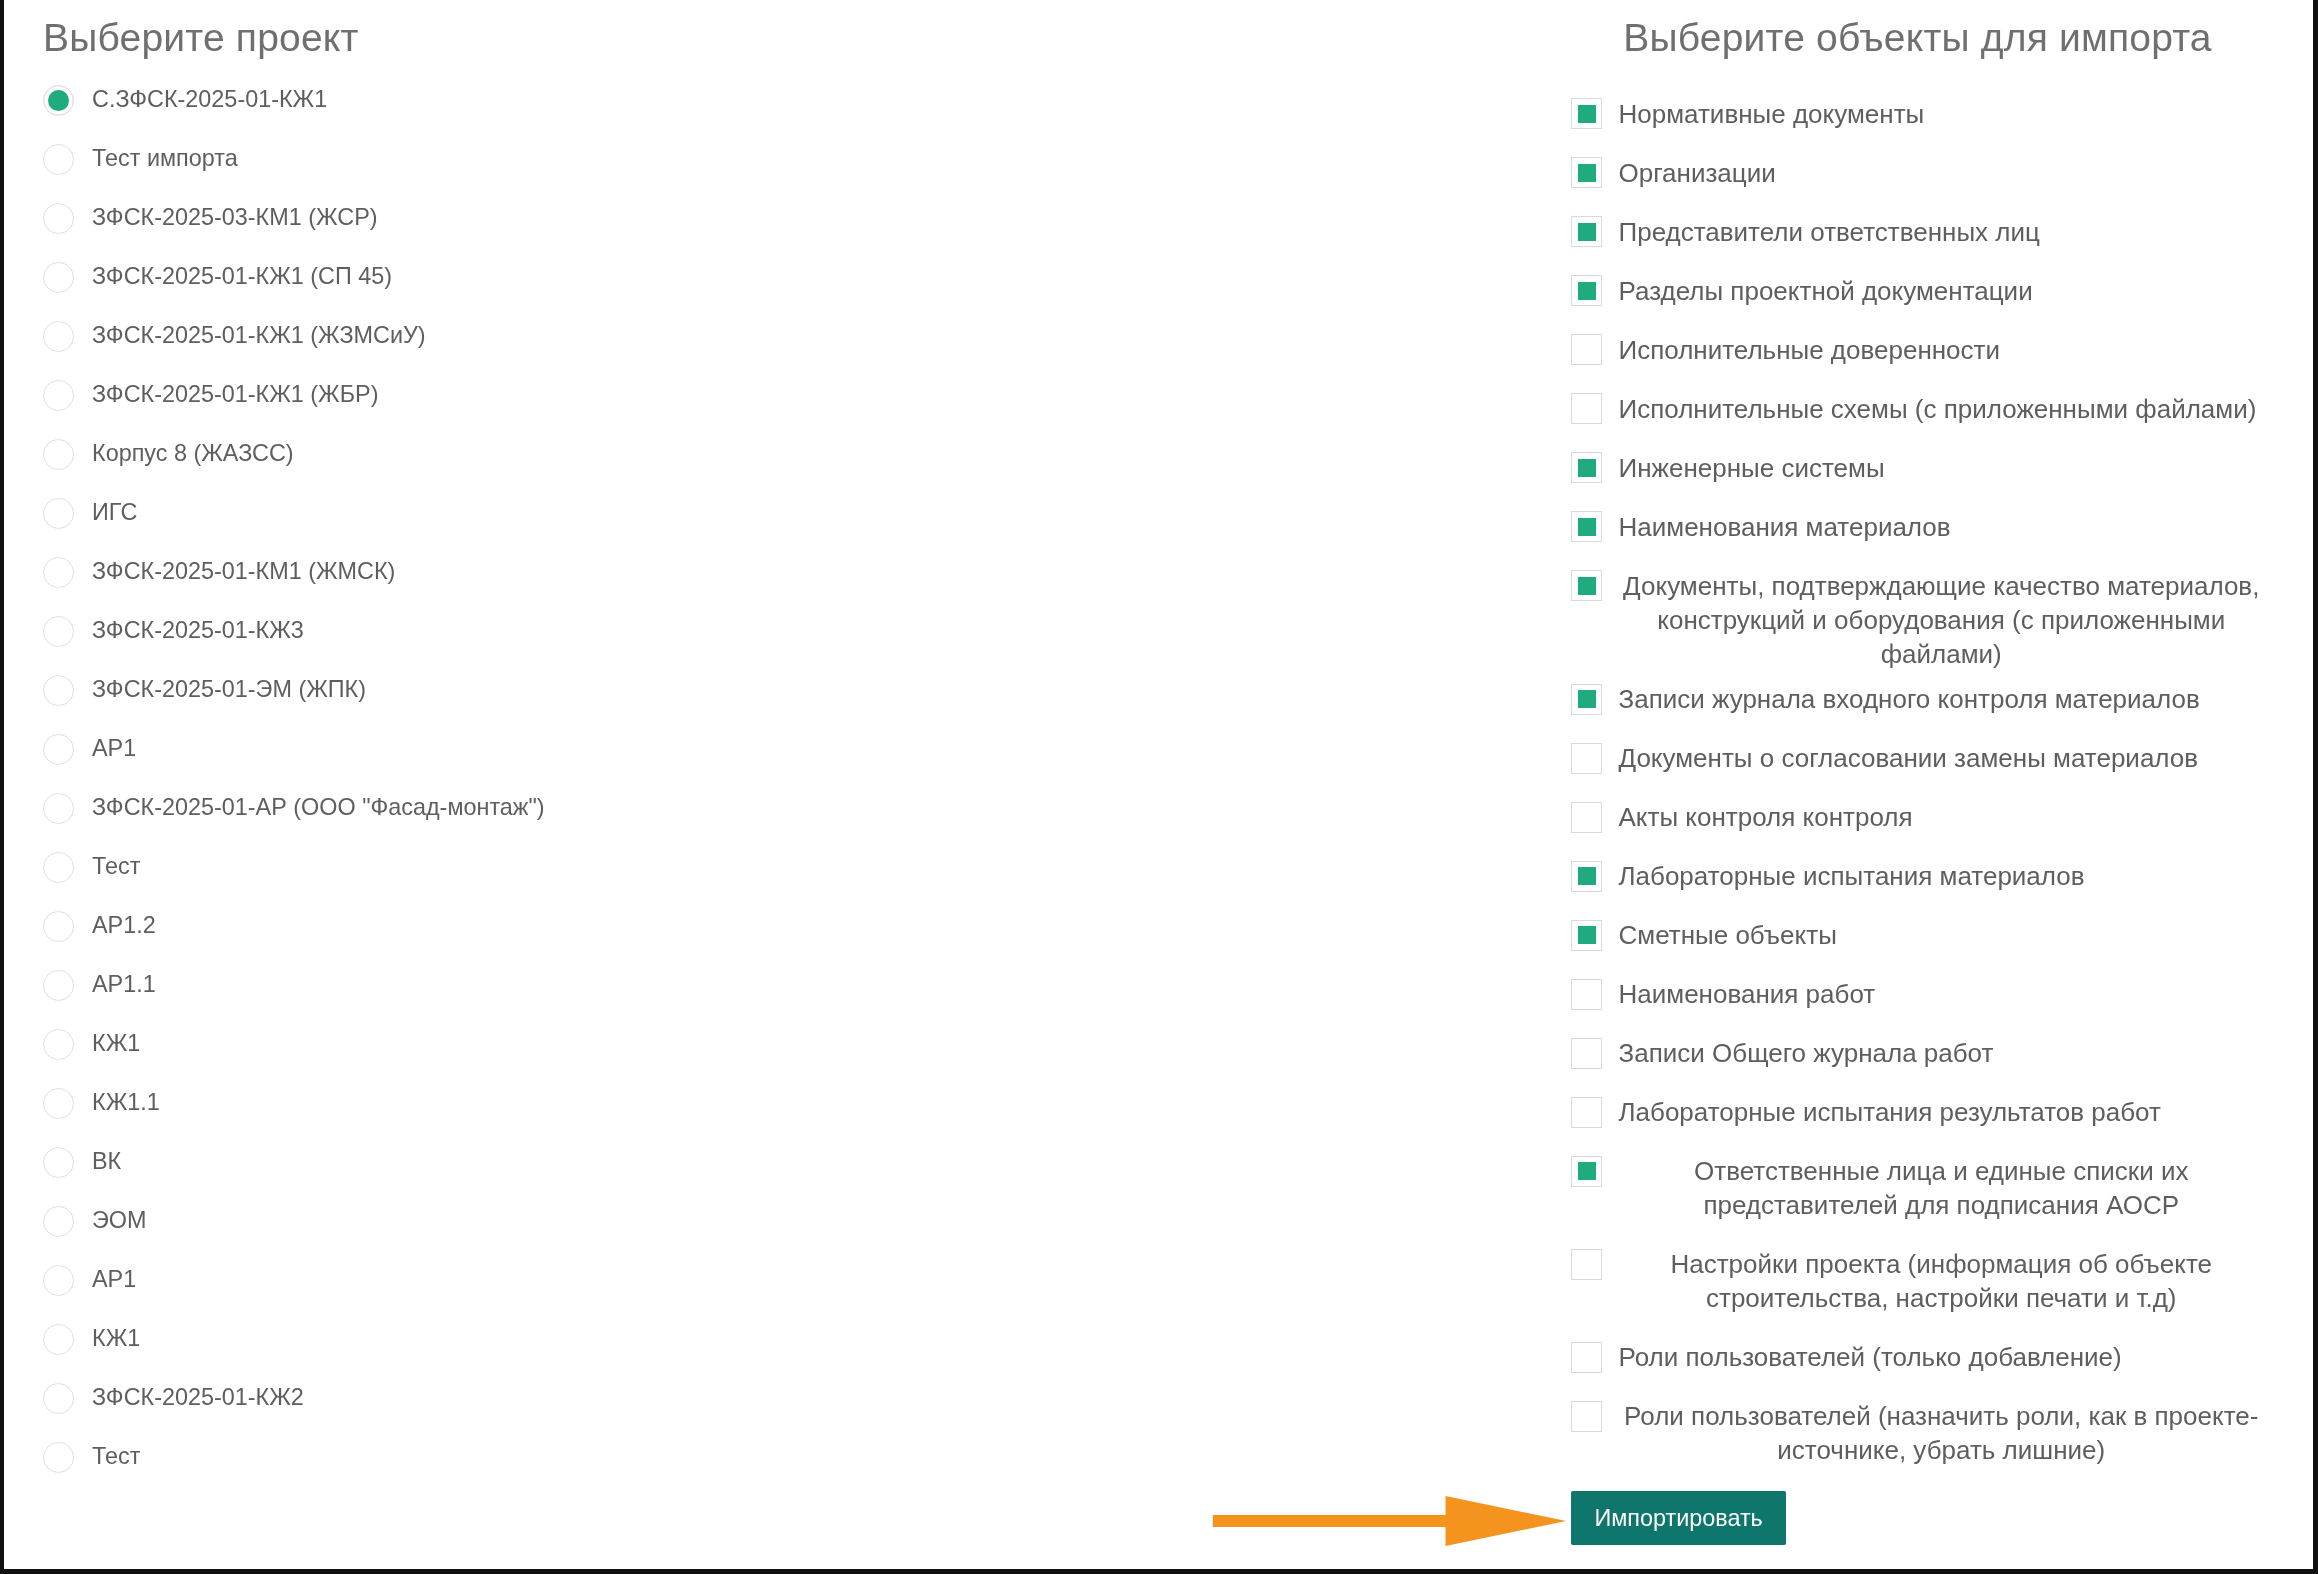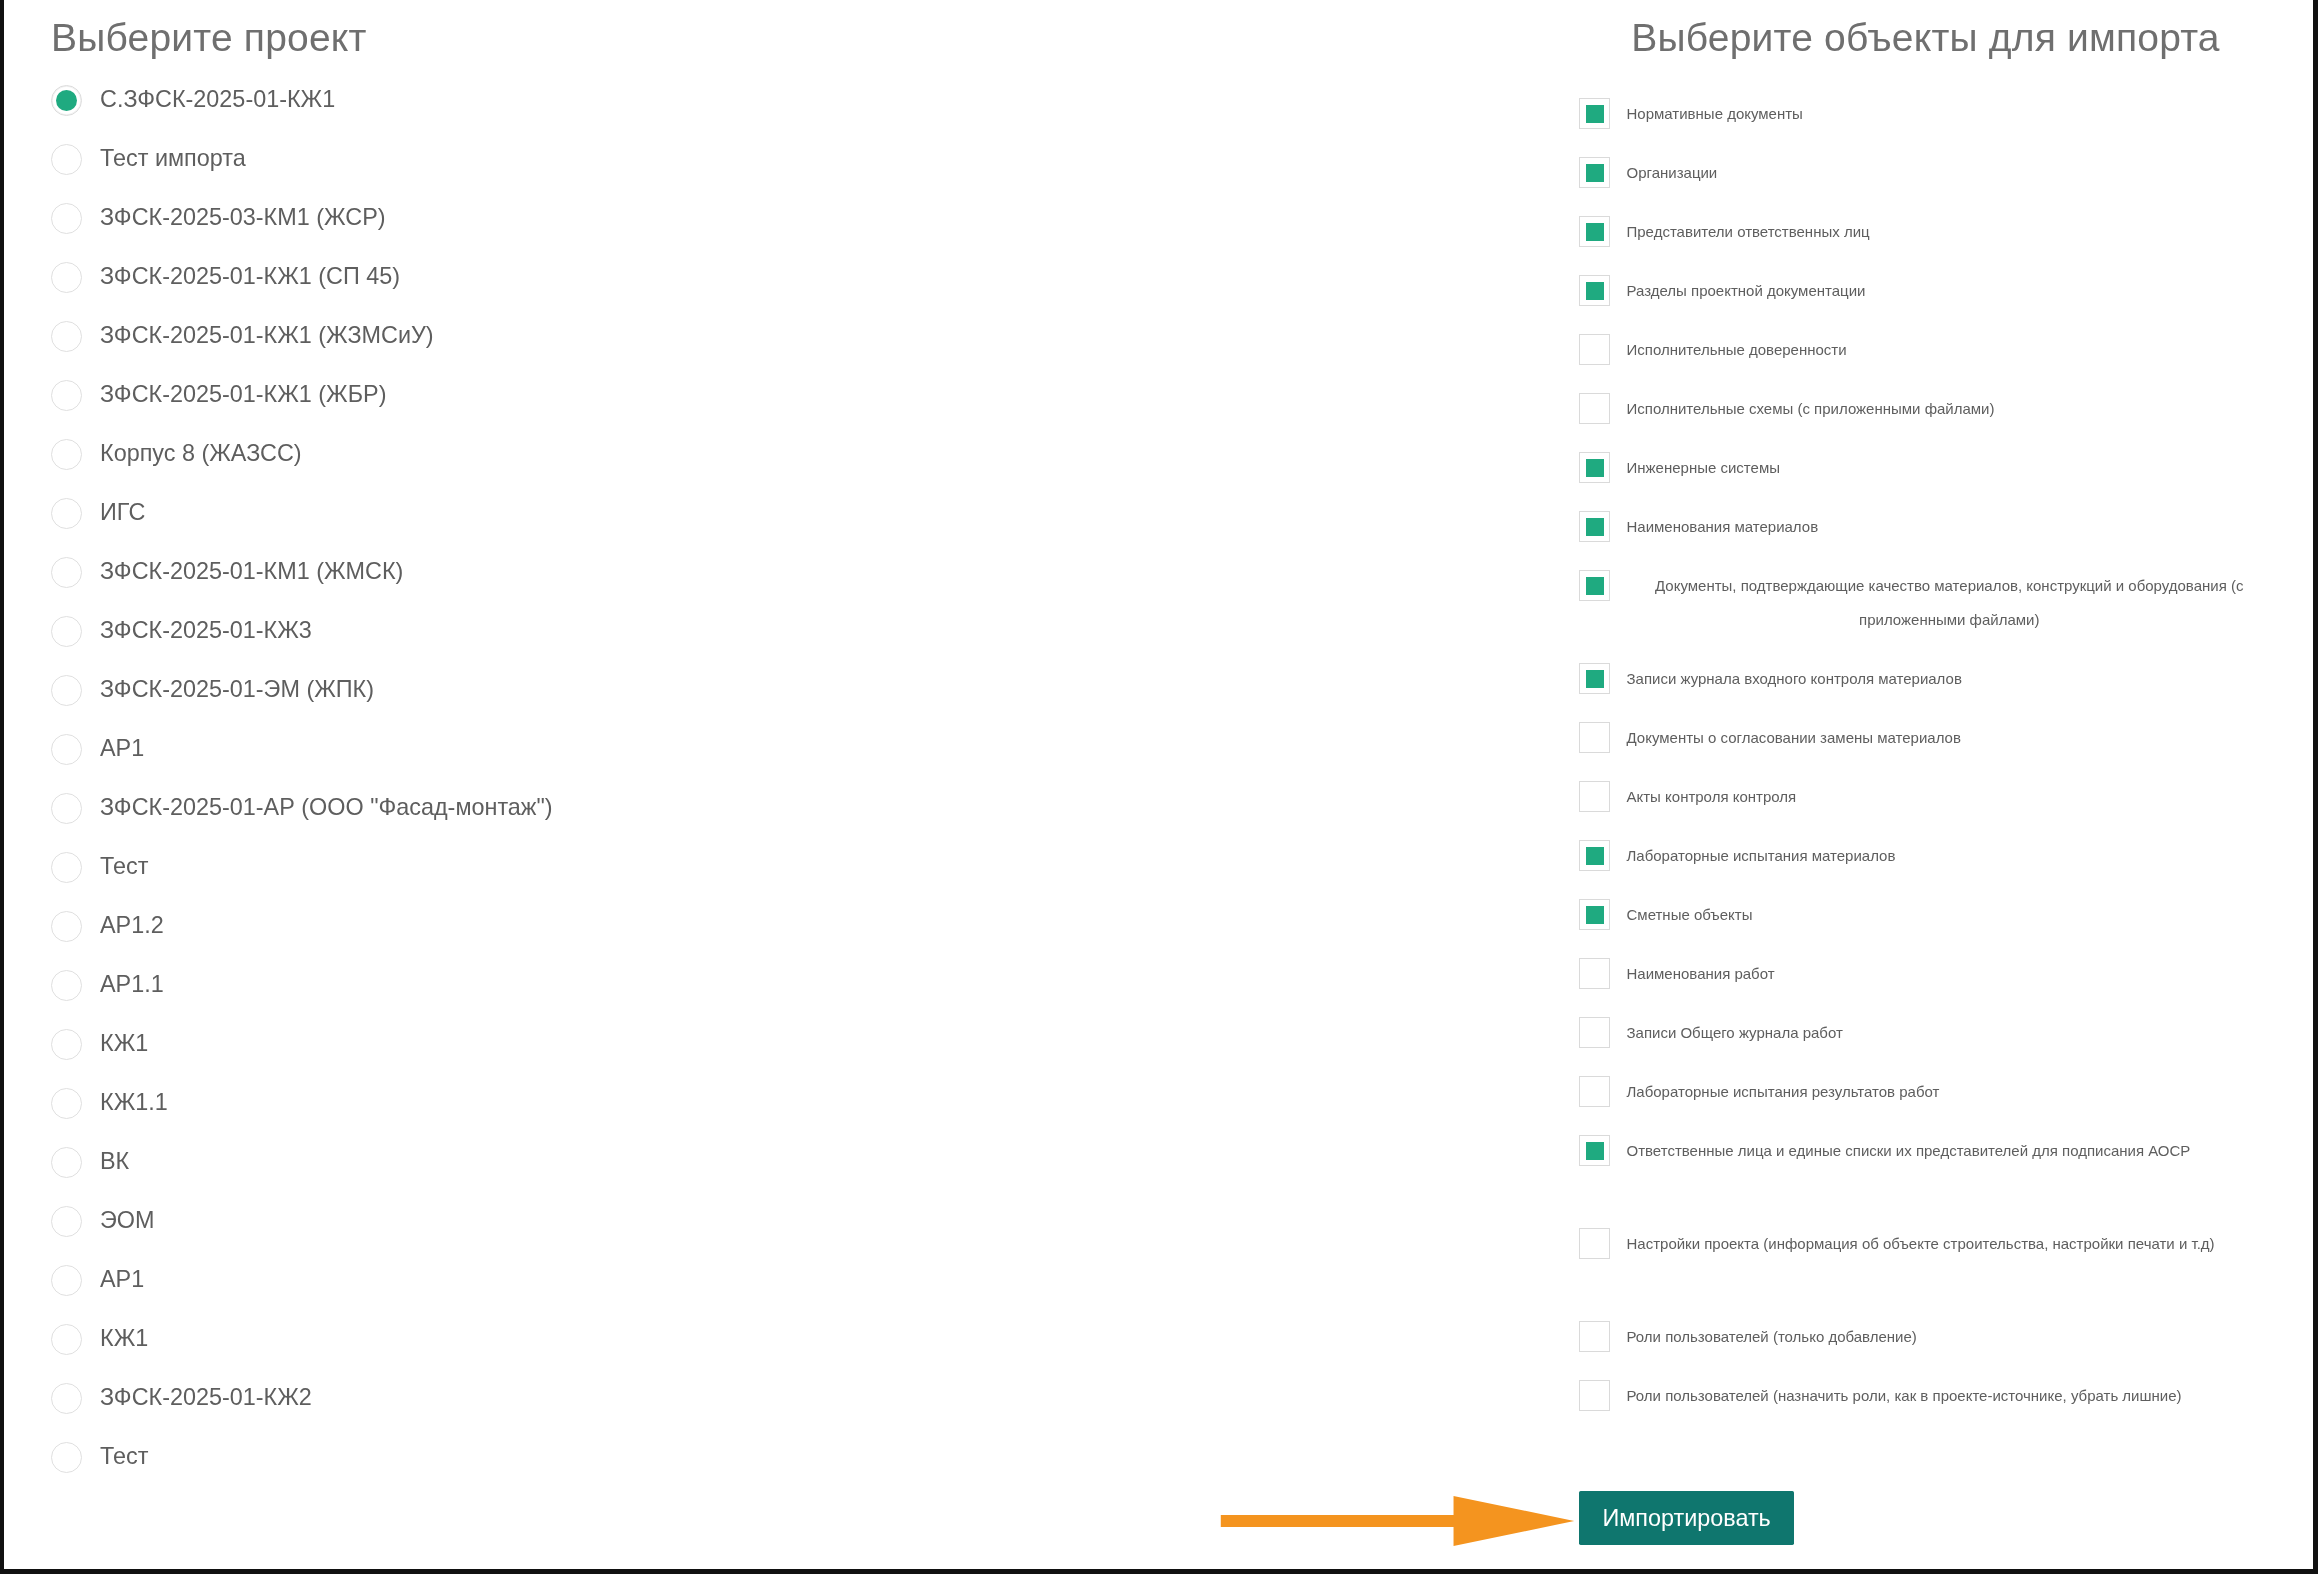--- a/index.html
+++ b/index.html
@@ -25,21 +25,20 @@
     z-index: 50;
   }
   .frame-edge.left   { left: 0;   top: 0;      width: 4.3px;  height: 1574px; }
   .frame-edge.right  { left: 2313px; top: 0;   width: 6px;  height: 1574px; }
   .frame-edge.bottom { left: 0;   top: 1569px; width: 2319px; height: 5.2px; }
 
   .page {
     position: absolute;
     inset: 0;
     padding: 4px;
-    margin-left: 8px;
   }
 
   
   .col-projects {
     position: absolute;
     left: 43px;
     top: 0;
     width: 1472px;
   }
   .col-objects {
@@ -123,21 +122,21 @@
   }
   .check-inner {
     width: 18px;
     height: 18px;
     background: #1faa80;
     display: none;
   }
   .check-row.checked .check-inner { display: block; }
 
   .check-label {
-    font-size: 15px;
+    font-size: 26px;
     color: #5e5e5e;
     line-height: 34px;
     padding-top: 11.3px;
     max-width: 658px;
   }
   .check-row.two-line { min-height: 93px; }
 
   
   .cta-area {
     position: absolute;

